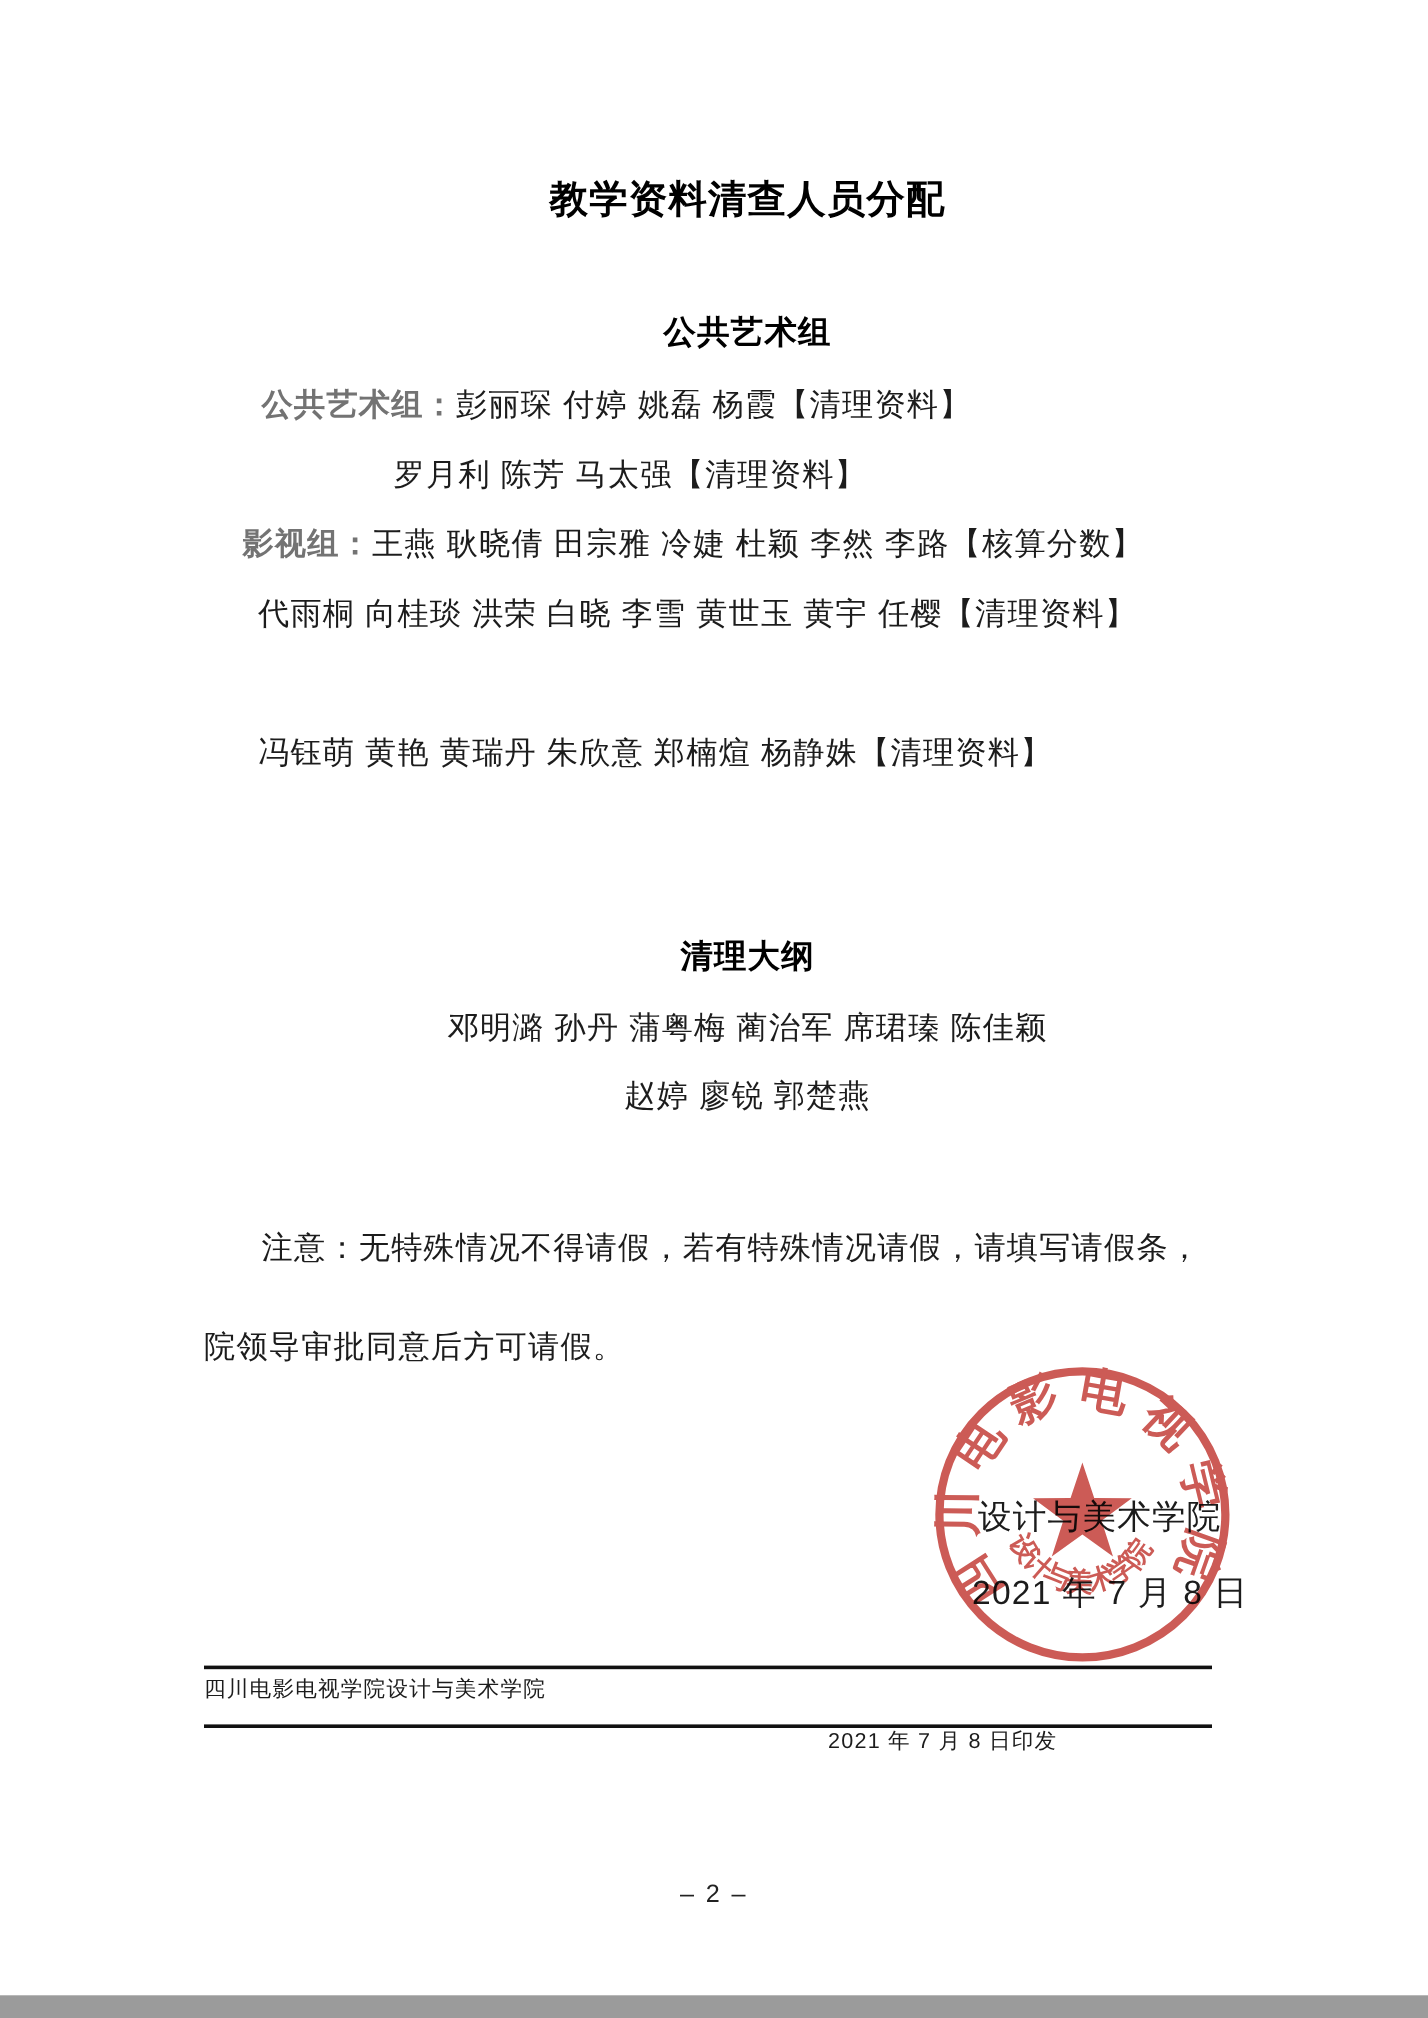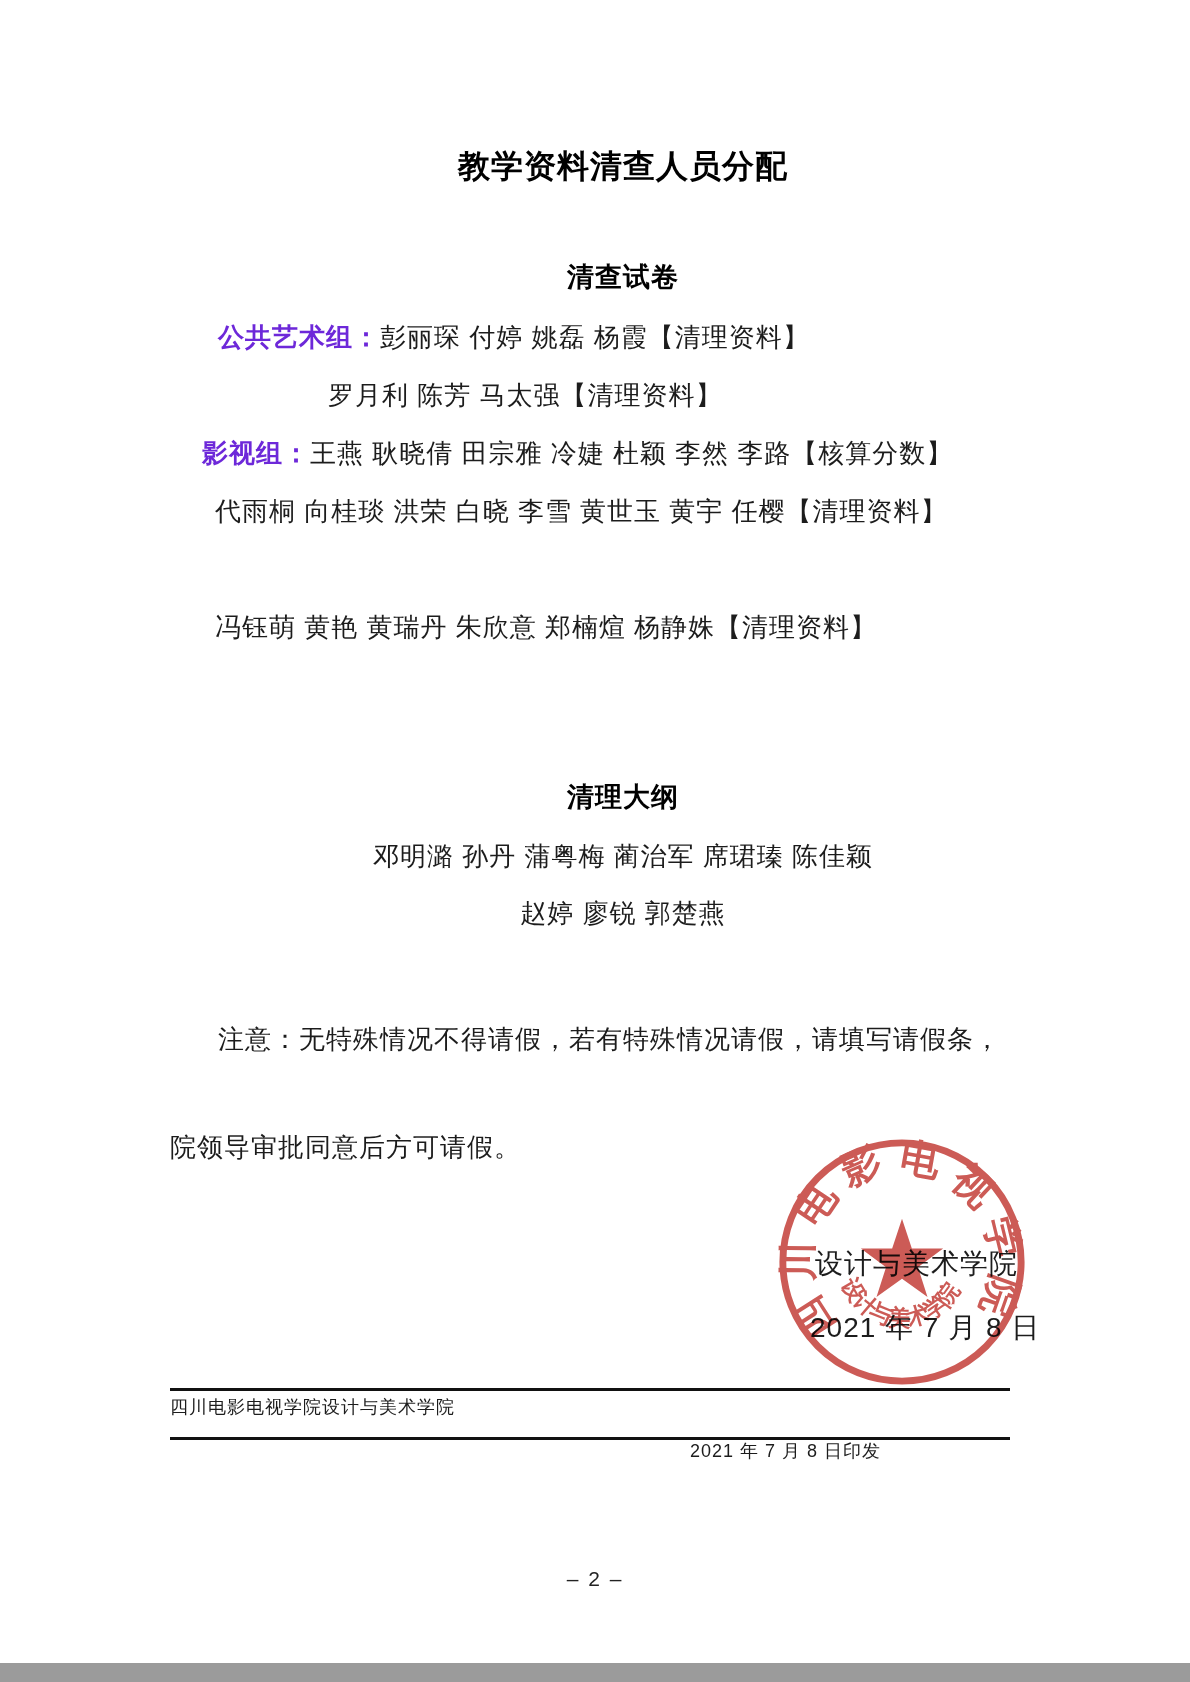--- a/index.html
+++ b/index.html
@@ -10,40 +10,40 @@
     background:#ffffff;
     font-family:"Liberation Sans", sans-serif;
     color:#1c1c1c;
     overflow:hidden;
   }
   .abs{position:absolute;line-height:1;white-space:nowrap;}
   .centered{left:56px;right:0;text-align:center;}
   .doc-title{top:150px;font-size:32px;font-weight:700;color:#000;letter-spacing:1px;}
   .sec-heading{font-size:27px;font-weight:700;color:#000;letter-spacing:1px;}
   .body-line{font-size:26px;letter-spacing:1px;}
-  .body-line .lbl{font-weight:700;color:#6d28d9;}
+  .body-line .lbl{font-weight:700;color:#737373;}
   .names-line{font-size:26px;letter-spacing:1px;}
   .notice-line{font-size:26px;letter-spacing:1px;}
   .sig-text{font-size:28px;letter-spacing:1px;z-index:1;}
   .stamp{
     position:absolute;left:774px;top:1134px;width:256px;height:256px;
     z-index:2;opacity:.88;mix-blend-mode:multiply;
   }
   .rule{position:absolute;height:3px;background:#111;left:170px;width:840px;z-index:1;}
   .footer-text{font-size:18px;letter-spacing:1px;z-index:1;}
   .page-num{top:1568px;font-size:21px;letter-spacing:2px;color:#222;}
 </style>
 </head>
 <body>
 
 <div class="page">
 
   <div class="abs centered doc-title">教学资料清查人员分配</div>
 
-  <div class="abs centered sec-heading" style="top:264px;">清查试卷</div>
+  <div class="abs centered sec-heading" style="top:264px;">公共艺术组</div>
 
   <div class="abs body-line" style="top:324px;left:218px;">
     <span class="lbl">公共艺术组：</span><span>彭丽琛 付婷 姚磊 杨霞【清理资料】</span>
   </div>
   <div class="abs body-line" style="top:382px;left:328px;">
     <span>罗月利 陈芳 马太强【清理资料】</span>
   </div>
 
   <div class="abs body-line" style="top:440px;left:202px;">
     <span class="lbl">影视组：</span><span>王燕 耿晓倩 田宗雅 冷婕 杜颖 李然 李路【核算分数】</span>
@@ -56,21 +56,21 @@
     <span>冯钰萌 黄艳 黄瑞丹 朱欣意 郑楠煊 杨静姝【清理资料】</span>
   </div>
 
   <div class="abs centered sec-heading" style="top:784px;">清理大纲</div>
   <div class="abs centered names-line" style="top:843px;">邓明潞 孙丹 蒲粤梅 蔺治军 席珺瑧 陈佳颖</div>
   <div class="abs centered names-line" style="top:900px;">赵婷 廖锐 郭楚燕</div>
 
   <div class="abs notice-line" style="top:1026px;left:218px;">
     <span class="lbl">注意：</span><span>无特殊情况不得请假，若有特殊情况请假，请填写请假条，</span>
   </div>
-  <div class="abs notice-line" style="top:1134px;left:170px;text-align:center;">院领导审批同意后方可请假。</div>
+  <div class="abs notice-line" style="top:1109px;left:170px;text-align:center;">院领导审批同意后方可请假。</div>
 
   <div class="abs sig-text" style="top:1250px;left:815px;">设计与美术学院</div>
   <div class="abs sig-text" style="top:1314px;left:810px;">2021 年 7 月 8 日</div>
 
   <svg class="stamp" viewBox="0 0 260 260" xmlns="http://www.w3.org/2000/svg" xmlns:xlink="http://www.w3.org/1999/xlink">
     <defs>
       <path id="arcTop" d="M 65 195 A 92 92 0 1 1 195 195" fill="none"></path>
       <path id="arcBottom" d="M 69 152 A 65 65 0 0 0 191 152" fill="none"></path>
     </defs>
     <circle cx="130" cy="130" r="121" fill="none" stroke-width="7" stroke="#C5443E"></circle>

